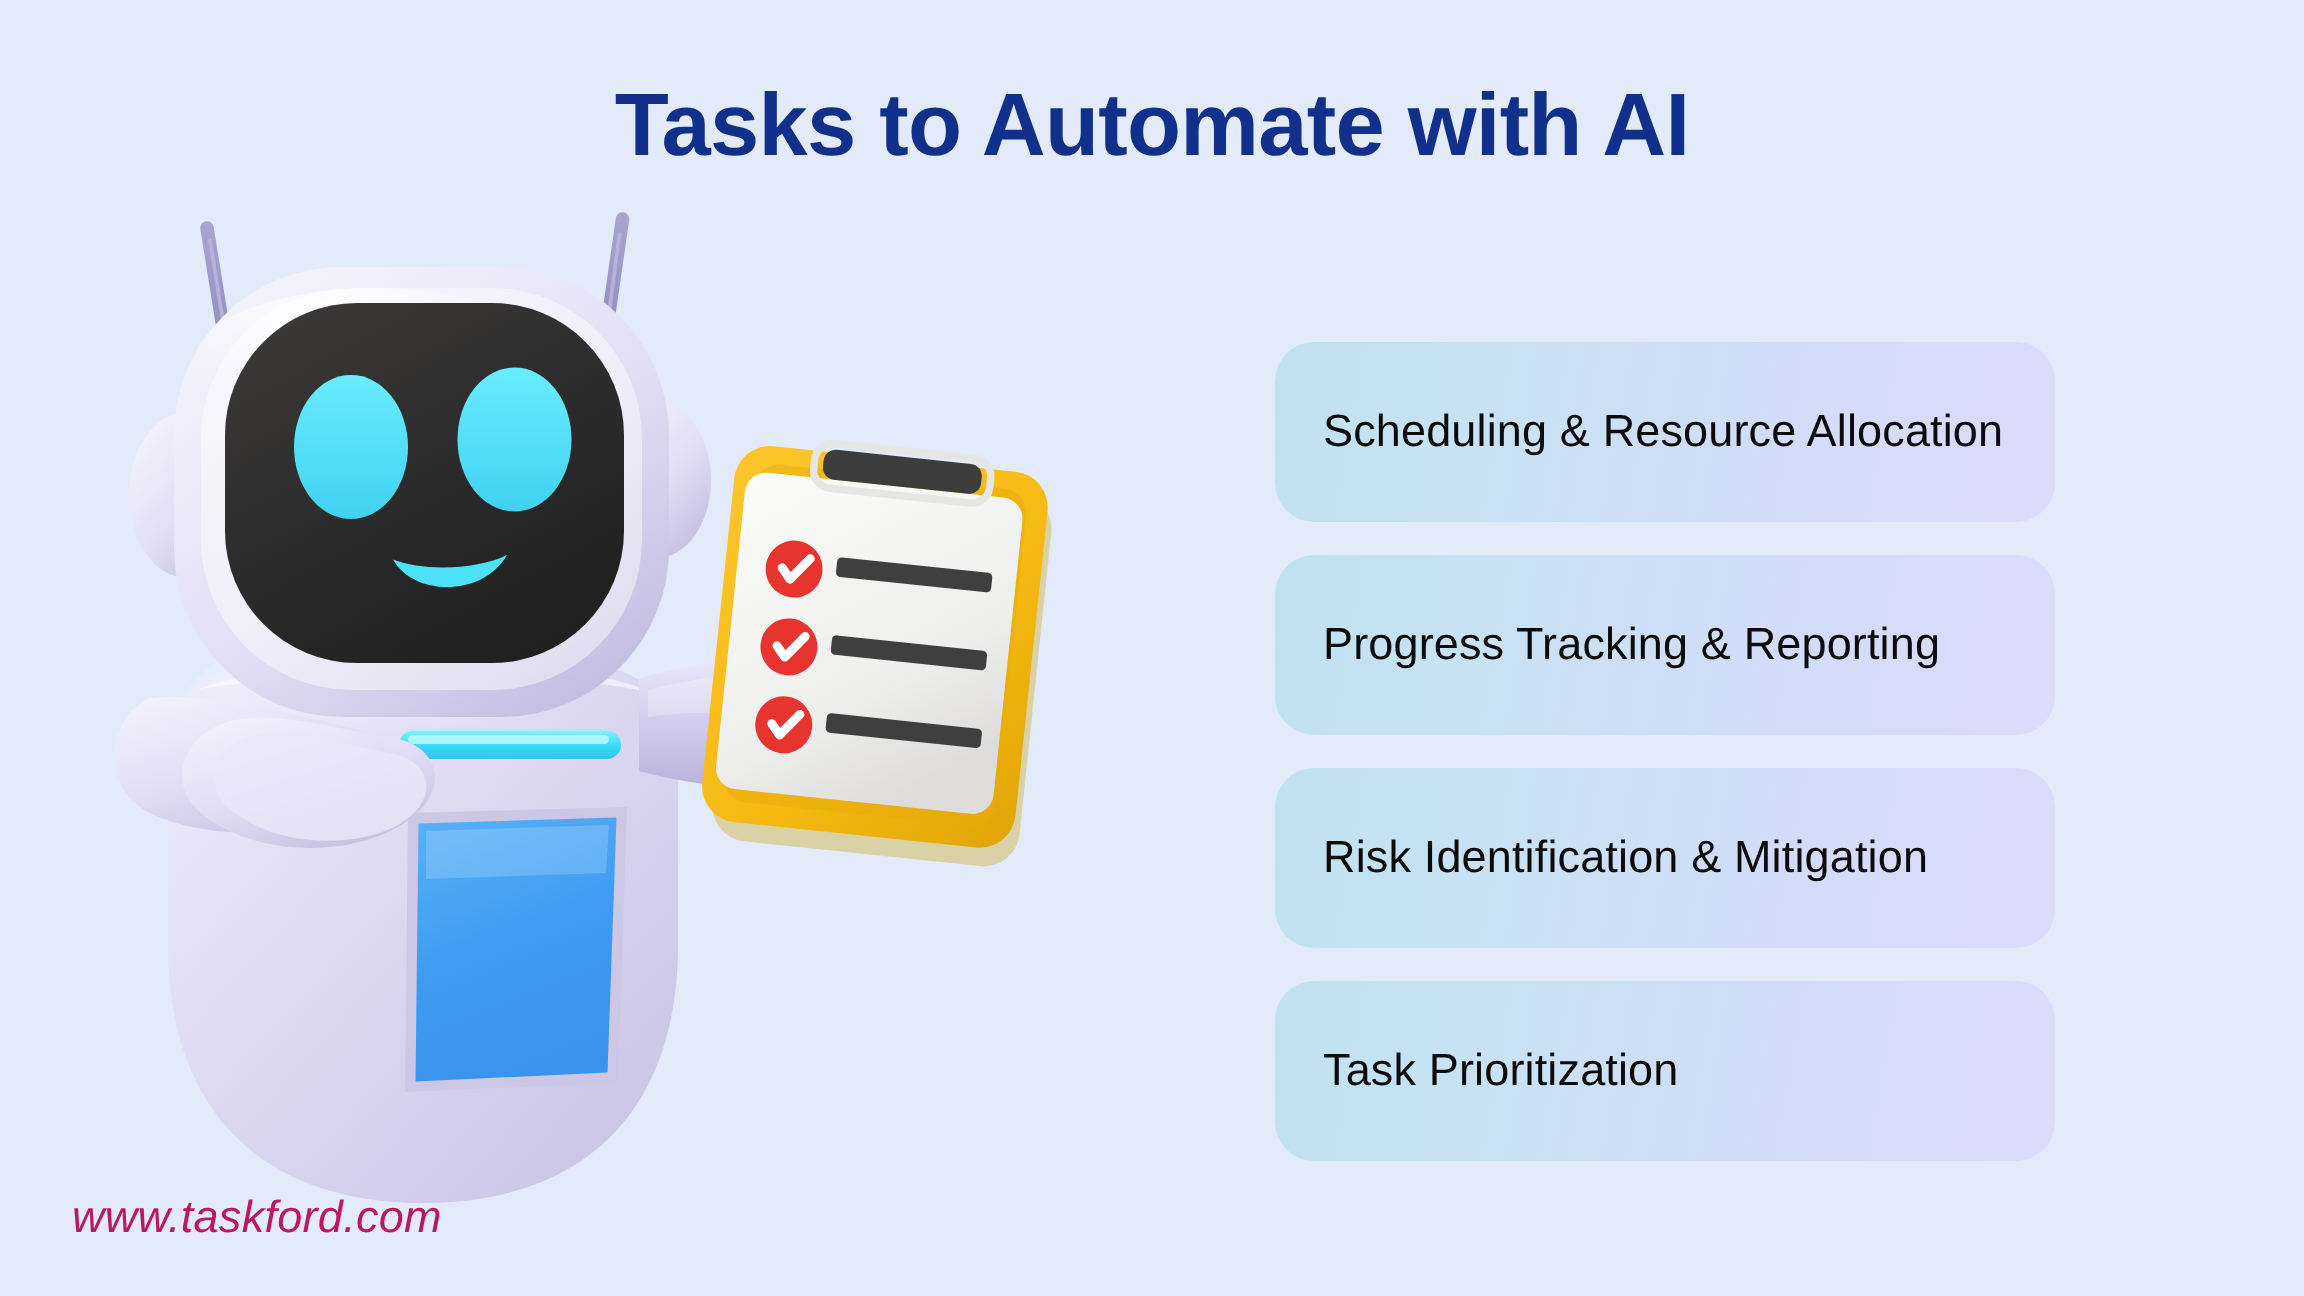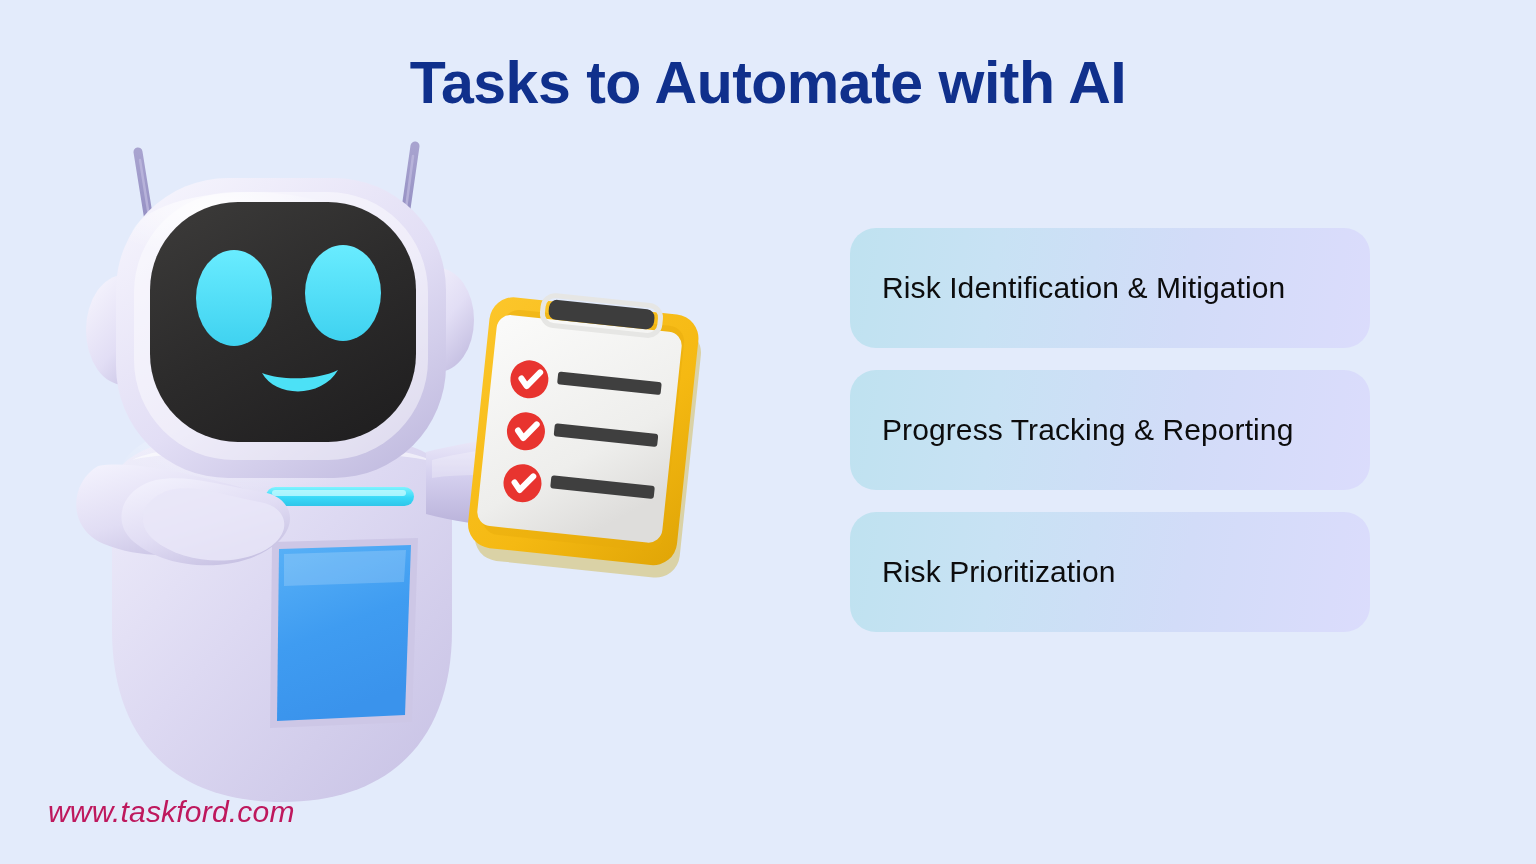--- a/index.html
+++ b/index.html
@@ -212,23 +212,26 @@
         <circle cx="50" cy="184" r="19" fill="#e8342f"></circle>
         <path d="M42 184 L48 191 L60 176" stroke="#ffffff" stroke-width="6" fill="none" stroke-linecap="round" stroke-linejoin="round"></path>
         <rect x="78" y="173" width="104" height="13" rx="3" fill="#3f3f3f"></rect>
       </g>
     </g>
   </svg>
 </div>
 
 <div id="task-list">
   <div class="task-card">
+    <span class="task-card-label">Scheduling &amp; Resource Allocation</span>
+  </div>
+  <div class="task-card">
+    <span class="task-card-label">Progress Tracking &amp; Reporting</span>
+  </div>
+  <div class="task-card">
     <span class="task-card-label">Risk Identification &amp; Mitigation</span>
   </div>
   <div class="task-card">
-    <span class="task-card-label">Progress Tracking &amp; Reporting</span>
-  </div>
-  <div class="task-card">
-    <span class="task-card-label">Risk Prioritization</span>
+    <span class="task-card-label">Task Prioritization</span>
   </div>
 </div>
 
 <div id="site-url">www.taskford.com</div>
 
 </body></html>

